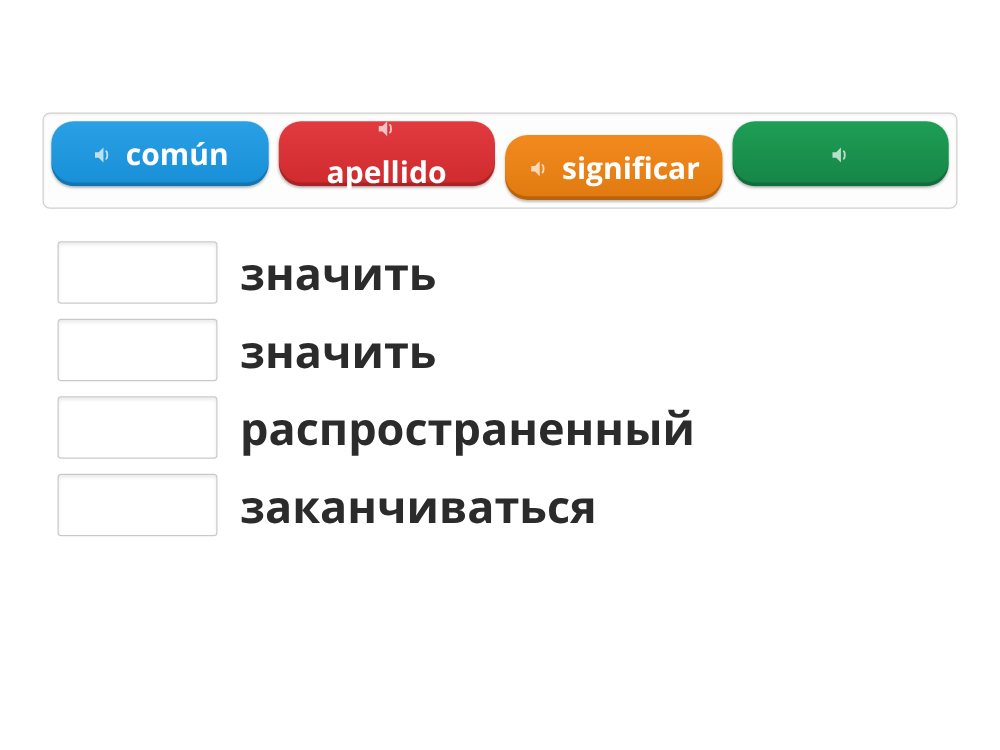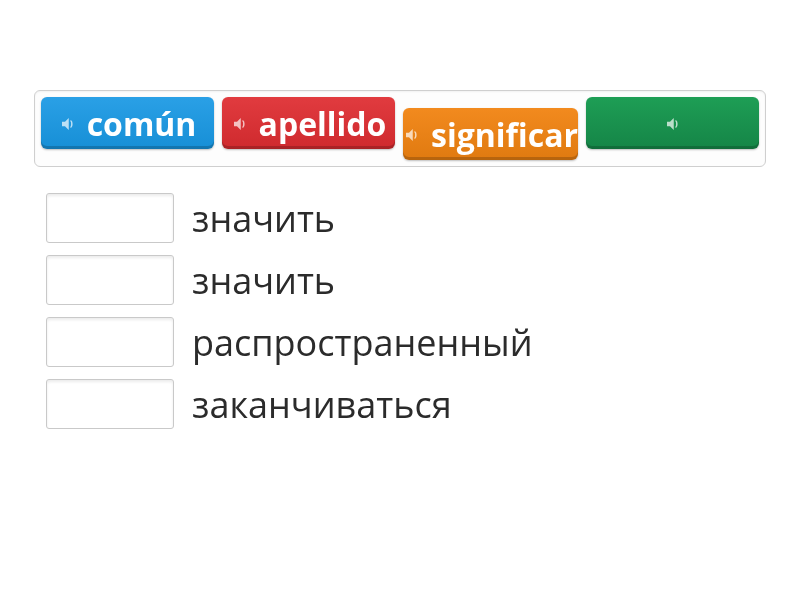--- a/index.html
+++ b/index.html
@@ -14,35 +14,35 @@
     background: #fdfdfd;
     box-shadow: inset 0 1px 2px rgba(0,0,0,0.05);
   }
   .tile {
     flex: 1;
     display: flex;
     align-items: center;
     justify-content: center;
     gap: 10px;
     height: 52px;
-    border-radius: 6px;
+    border-radius: 18px;
     color: #fff;
     font-weight: 700;
-    font-size: 32px;
+    font-size: 24px;
     cursor: grab;
     position: relative;
     box-shadow: inset 0 -3px 0 rgba(0,0,0,0.18), 0 1px 2px rgba(0,0,0,0.25);
   }
   .tile .icon {
     display: inline-flex;
     opacity: 0.7;
     transform: translateY(1px);
   }
   .tile-blue   { background: linear-gradient(#2aa0e6, #178fd6); }
-  .tile-red    { background: linear-gradient(#e13b3f, #cf2a2e); }
+  .tile-red    { background: linear-gradient(#e13b3f, #cf2a2e); flex-direction: column; }
   .tile-orange { background: linear-gradient(#f28a1e, #e07a10); margin-top: 11px; }
   .tile-green  { background: linear-gradient(#1e9e55, #158547); }
 
   .pairs { margin-top: 26px; padding-left: 12px; }
   .pair-row {
     display: flex;
     align-items: center;
     gap: 18px;
     margin-bottom: 12px;
   }
@@ -50,21 +50,21 @@
     width: 128px;
     height: 50px;
     border: 1px solid #c9c9c9;
     border-radius: 3px;
     background: #fff;
     box-shadow: inset 0 2px 3px rgba(0,0,0,0.08);
   }
   .pair-label {
     font-size: 36px;
     color: #2b2b2b;
-    font-weight: 400;
+    font-weight: 700;
   }
 </style>
 </head>
 <body>
 
 <div class="stage">
 
   <div class="tile-bar">
 
     <div class="tile tile-blue">

